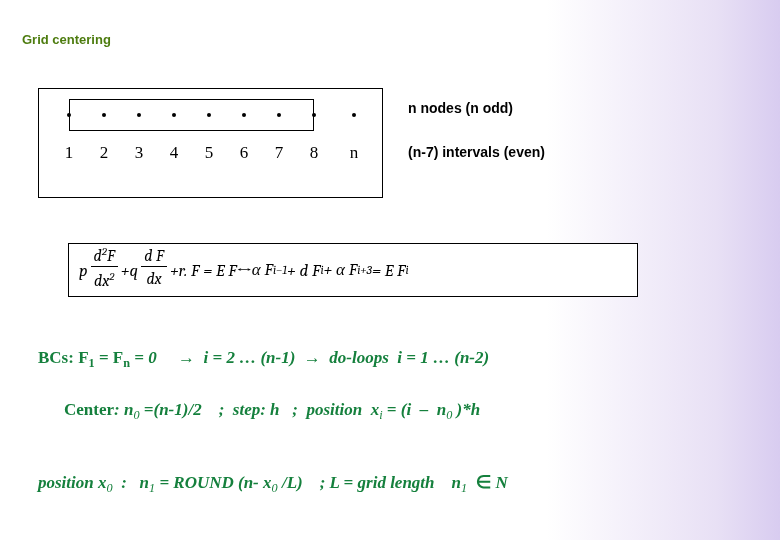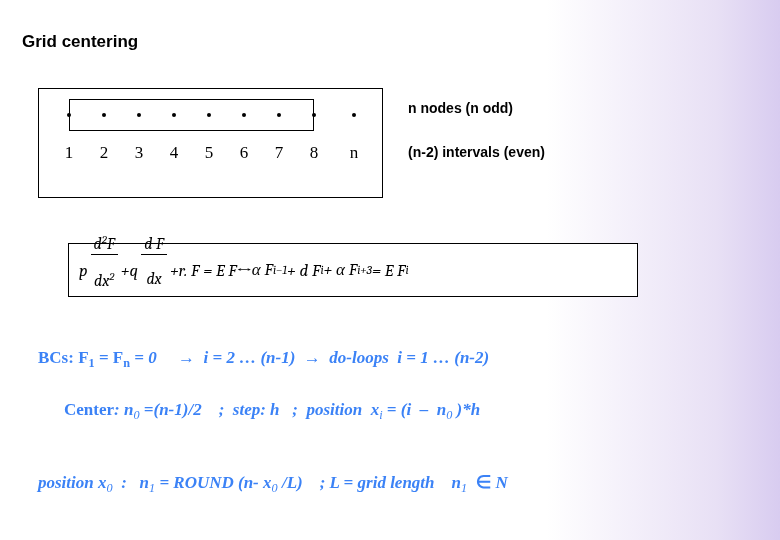--- a/index.html
+++ b/index.html
@@ -10,22 +10,22 @@
     font-family: "Times New Roman", serif;
     position: relative;
     overflow: hidden;
   }
   .title {
     position: absolute;
     top: 32px;
     left: 22px;
     font-family: Arial, sans-serif;
     font-weight: bold;
-    font-size: 17px;
-    color: #000000;
+    font-size: 13px;
+    color: #4d7c0f;
   }
   .diagram-box {
     position: absolute;
     top: 88px;
     left: 38px;
     width: 345px;
     height: 110px;
     border: 1px solid #000;
     background: #fff;
   }
@@ -86,29 +86,29 @@
   }
   .frac {
     display: inline-flex;
     flex-direction: column;
     align-items: center;
     vertical-align: middle;
     margin: 0 3px;
     font-size: 16px;
   }
   .frac .num { border-bottom: 1px solid #000; padding: 0 3px; line-height: 1.1; }
-  .frac .den { padding: 16px 3px; line-height: 1.1; }
+  .frac .den { padding: 4px 3px; line-height: 1.1; }
   .sup { font-size: 0.7em; vertical-align: super; }
   .sub { font-size: 0.72em; vertical-align: sub; font-style: normal; }
   .subi { font-size: 0.72em; vertical-align: sub; }
   .line {
     position: absolute;
     left: 38px;
     font-size: 17px;
-    color: #3b82f6;
+    color: #15803d;
     font-family: "Times New Roman", serif;
   }
   .line .bold { font-weight: bold; font-style: normal; }
   .line .it { font-style: italic; }
   .line1 { top: 348px; }
   .line2 { top: 400px; margin-left: 26px; }
   .line3 { top: 471px; }
   .element-of {
     font-family: Arial, sans-serif;
     font-weight: bold;
@@ -137,21 +137,21 @@
   <div class="num-label" style="left:100px">3</div>
   <div class="num-label" style="left:135px">4</div>
   <div class="num-label" style="left:170px">5</div>
   <div class="num-label" style="left:205px">6</div>
   <div class="num-label" style="left:240px">7</div>
   <div class="num-label" style="left:275px">8</div>
   <div class="num-label" style="left:315px">n</div>
 </div>
 
 <div class="side-label side-label-1">n nodes (n odd)</div>
-<div class="side-label side-label-2">(n-2) intervals (even)</div>
+<div class="side-label side-label-2">(n-7) intervals (even)</div>
 
 <div class="eq-box">
   <div class="eq-content">
     <span>p</span>
     <span class="frac">
       <span class="num"><span>d</span><span class="sup">2</span><span>F</span></span>
       <span class="den"><span>dx</span><span class="sup">2</span></span>
     </span>
     <span> + </span>
     <span>q</span>

